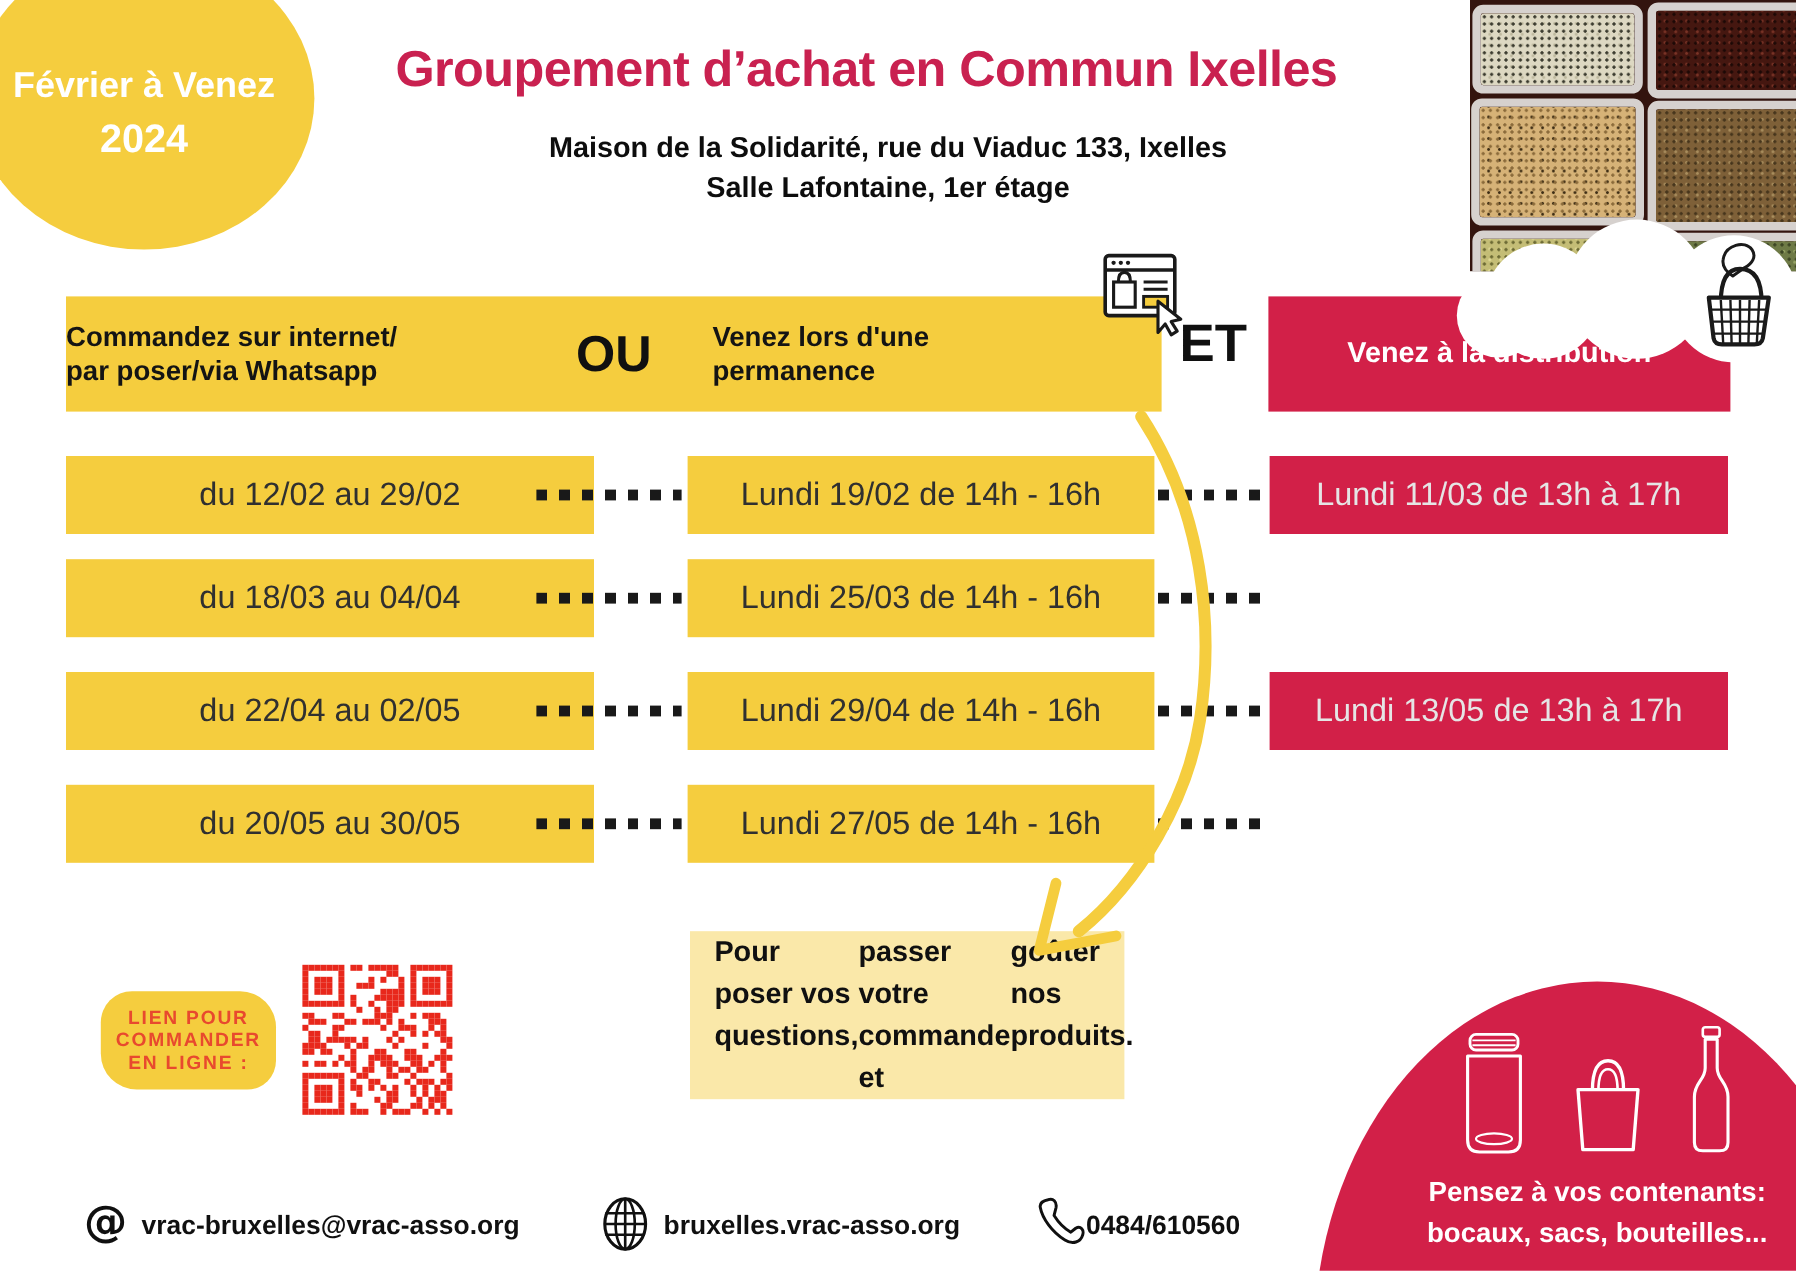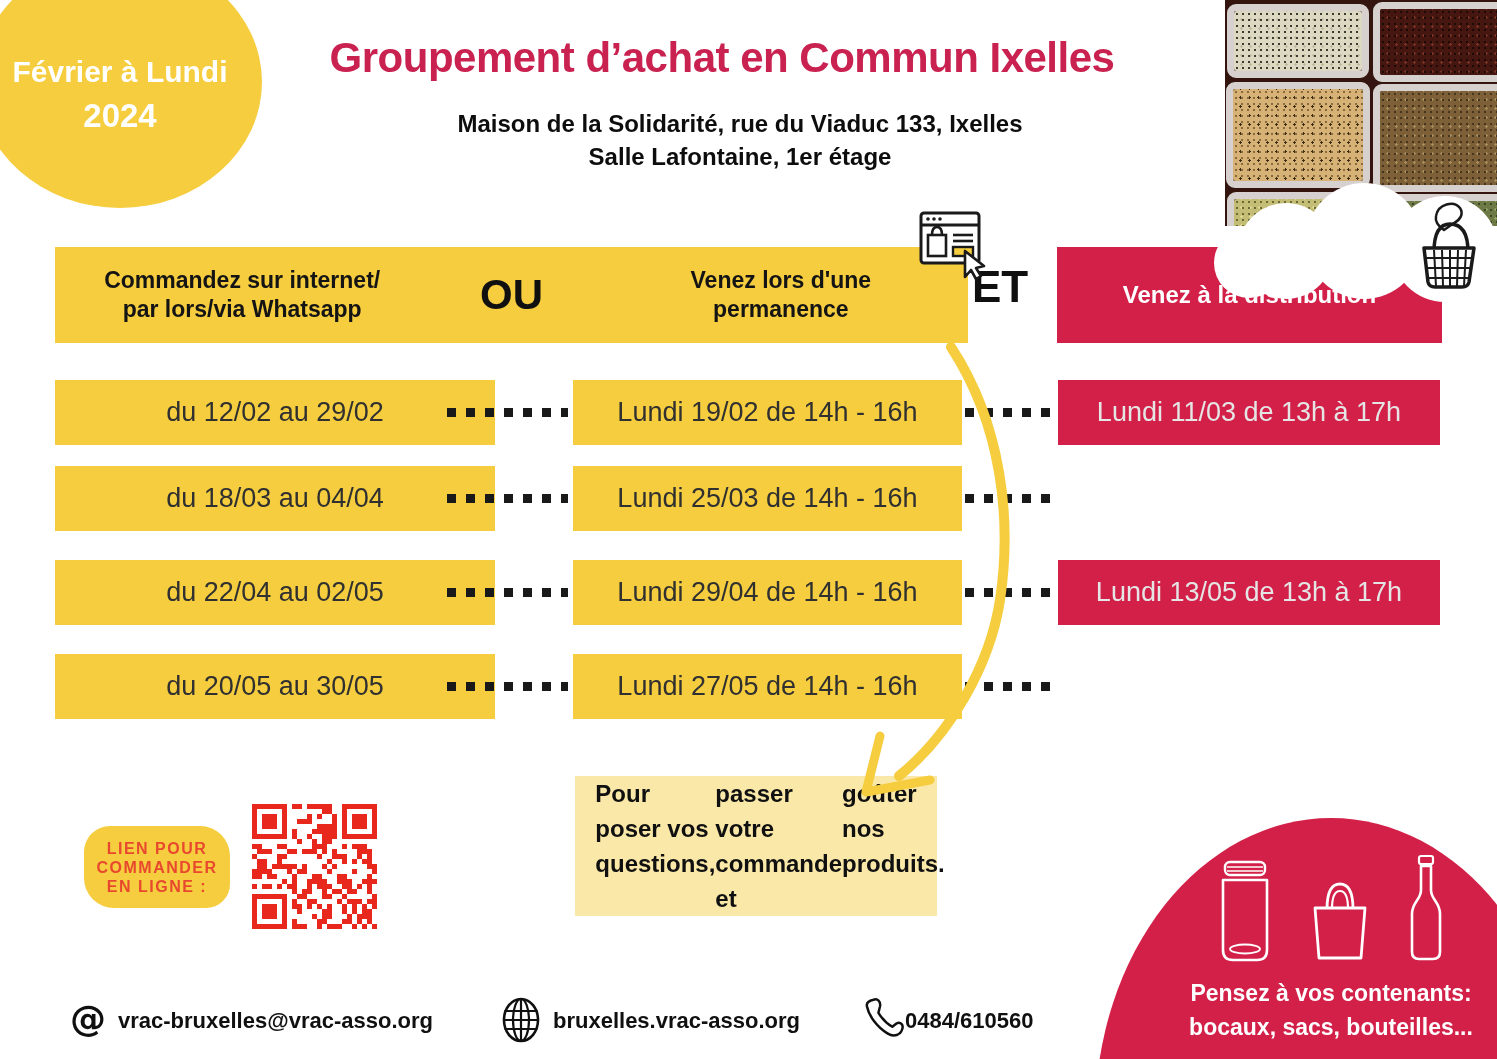--- a/index.html
+++ b/index.html
@@ -35,23 +35,23 @@
   .bin { position:absolute; border:7px solid rgba(228,226,222,0.92); border-radius:9px; }
   .bin .fill { width:100%; height:100%; border-radius:3px;
     background-image: radial-gradient(var(--speck) 1.1px, transparent 1.5px),
                       radial-gradient(var(--speck2) 1px, transparent 1.3px);
     background-size:6px 6px, 9px 9px; background-position:0 0, 3px 4px; }
   .cloud { background:#fff; border-radius:50%; z-index:2; }
 
   
   .band { left:55px; top:247px; width:913px; height:96px; background:var(--yellow);
     display:flex; align-items:center; z-index:1; }
-  .band .colhead { width:41%; text-align:center; font-weight:bold; font-size:23px; line-height:29px; color:#141414; }
+  .band .colhead { width:41%; text-align:left; font-weight:bold; font-size:23px; line-height:29px; color:#141414; }
   .band .ou { width:18%; text-align:center; font-weight:bold; font-size:42px; color:#101010; }
-  .et { left:972px; top:262px; width:78px; text-align:left; font-weight:bold; font-size:44px; color:#101010; }
+  .et { left:972px; top:262px; width:78px; text-align:center; font-weight:bold; font-size:44px; color:#101010; }
   .dist-header { left:1057px; top:247px; width:385px; height:96px; background:var(--crimson);
     display:flex; align-items:center; justify-content:center;
     color:#fff; font-weight:bold; font-size:24px; }
 
   
   .row { left:0; width:1497px; height:65px; }
   .cell { position:absolute; height:65px; display:flex; align-items:center; justify-content:center;
     font-size:27px; color:#303030; }
   .cell.order { left:55px; width:440px; background:var(--yellow); }
   .cell.perm  { left:573px; width:389px; background:var(--yellow); }
@@ -86,21 +86,21 @@
     color:#fff; font-weight:bold; font-size:23px; line-height:34px; }
 
   
   .contact-text { font-weight:bold; font-size:22px; color:#101010; }
   .at-glyph { font-size:36px; font-weight:bold; color:#101010; font-family:"DejaVu Sans", sans-serif; }
 </style>
 </head>
 <body>
 
 <div class="abs badge">
-  <div class="b1">Février à Lundi</div>
+  <div class="b1">Février à Venez</div>
   <div class="b2">2024</div>
 </div>
 
 <div class="abs title">Groupement d’achat en Commun Ixelles</div>
 <div class="abs address">
   <div>Maison de la Solidarité, rue du Viaduc 133, Ixelles</div>
   <div>Salle Lafontaine, 1er étage</div>
 </div>
 
 <div class="abs photo">
@@ -141,21 +141,21 @@
     <line x1="58" y1="50" x2="56" y2="86"></line>
     <line x1="18" y1="58" x2="65" y2="58"></line>
       <line x1="19" y1="68" x2="63" y2="68"></line>
       <line x1="20" y1="78" x2="62" y2="78"></line>
   </g>
 </svg>
 
 <div class="abs band">
   <div class="colhead">
     <div>Commandez sur internet/</div>
-    <div>par lors/via Whatsapp</div>
+    <div>par poser/via Whatsapp</div>
   </div>
   <div class="ou">OU</div>
   <div class="colhead">
     <div>Venez lors d'une</div>
     <div>permanence</div>
   </div>
 </div>
 
 <svg class="abs" style="left:913px; top:207px; z-index:4;" width="76" height="80" viewBox="0 0 76 80">
   <rect x="8" y="6" width="58" height="50" rx="3" fill="#ffffff" stroke="#1a1a1a" stroke-width="3"></rect>

